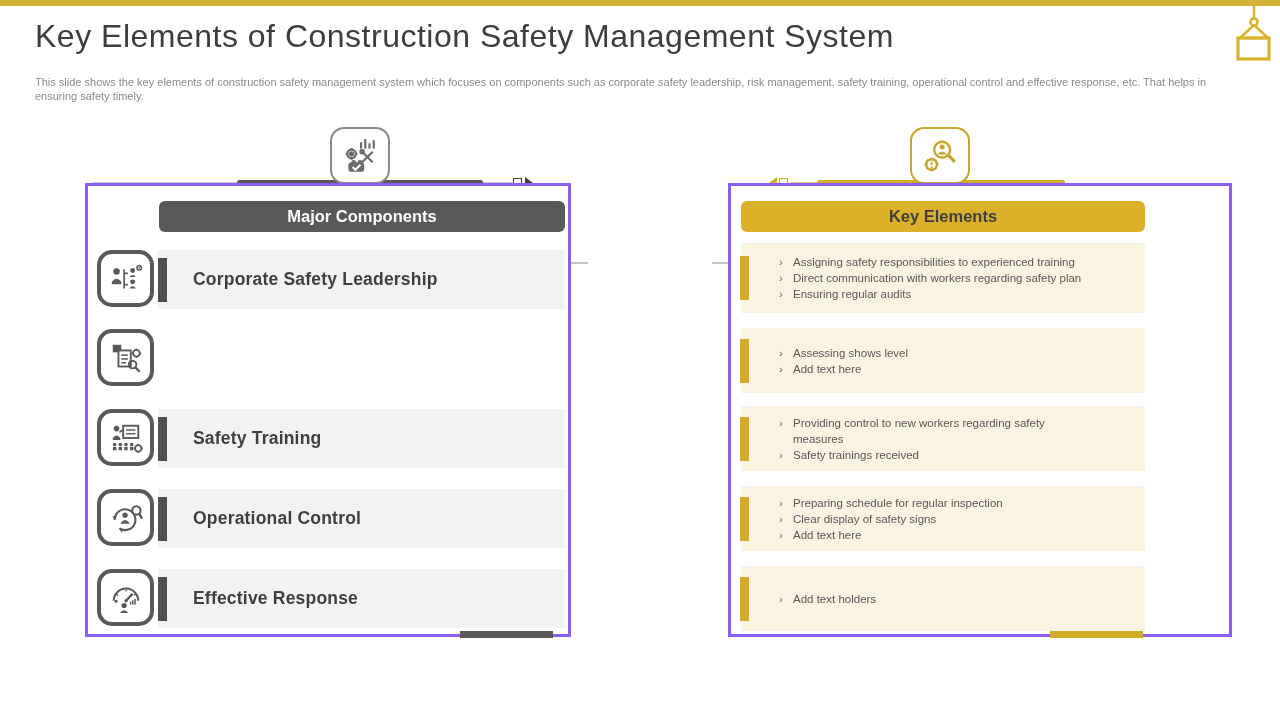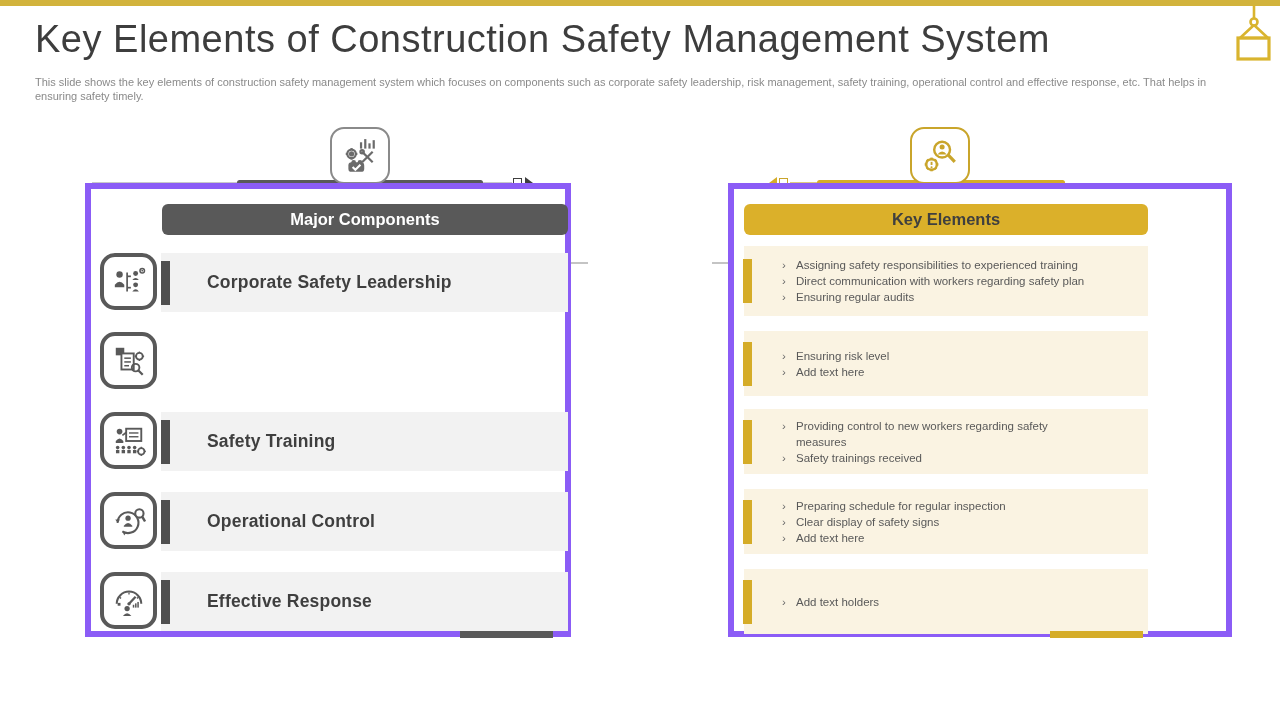--- a/index.html
+++ b/index.html
@@ -5,21 +5,21 @@
   * { margin:0; padding:0; box-sizing:border-box; }
   html,body { width:1280px; height:720px; overflow:hidden; background:#ffffff;
               font-family:"Liberation Sans", sans-serif; }
   .slide { position:relative; width:1280px; height:720px; background:#ffffff; }
 
   .top-border { position:absolute; left:0; top:0; width:1280px; height:6px; background:#D2B33C; }
 
   .crane { position:absolute; right:4px; top:5px; }
 
   .title { position:absolute; left:35px; top:18px; width:1120px;
-           font-size:38px; font-weight:400; color:#3d3d3d; letter-spacing:0.5px; }
+           font-size:32px; font-weight:400; color:#3d3d3d; letter-spacing:0.5px; }
   .subtitle { position:absolute; left:35px; top:76px; width:1192px;
               font-size:11px; line-height:13.5px; color:#8a8a8a; }
 
   
   .hline { position:absolute; }
   .l-thin1 { left:92px;  top:182px; width:145px; height:1.5px; background:#c9c9c9; }
   .l-thick { left:237px; top:180px; width:246px; height:5px;  background:#595959; border-radius:3px; }
   .l-thin2 { left:483px; top:182px; width:29px;  height:1.5px; background:#c9c9c9; }
   .l-square{ left:513px; top:178px; width:9px; height:9px; border:1.5px solid #3f3f3f; background:#fff; position:absolute; }
   .l-arrow { position:absolute; left:525px; top:177px; width:0; height:0;
@@ -32,34 +32,34 @@
 
   .badge { position:absolute; top:127px; width:60px; height:57px; background:#fff;
            border-radius:14px; display:flex; align-items:center; justify-content:center; }
   .badge.left  { left:330px; border:2px solid #8a8a8a; }
   .badge.right { left:910px; border:2px solid #C9A52B; }
 
   .tick { position:absolute; height:1.5px; background:#c4c4c4; width:32px; top:262px; }
   .tick.lt { left:556px; } .tick.rt { left:712px; }
 
   
-  .panel { position:absolute; top:183px; height:454px; background:#ffffff; border:6px solid #8b5cf6; }
+  .panel { position:absolute; top:183px; height:454px; background:#ffffff; border:3px solid #8b5cf6; }
   .panel.left  { left:85px;  width:486px; }
   .panel.right { left:728px; width:504px; }
 
   .hdr { position:absolute; height:31px; border-radius:6px; text-align:center;
          font-size:16.5px; font-weight:bold; line-height:31px; }
   .hdr.gray   { left:71px; top:15px; width:406px; background:#595959; color:#ffffff; }
   .hdr.yellow { left:10px; top:15px; width:404px; background:#DBB02A; color:#3f3f3f; }
 
   .row { position:absolute; left:70px; width:407px; height:59px; background:#f2f2f2;
          display:flex; align-items:center; }
   .row::before { content:""; position:absolute; left:0; top:50%; transform:translateY(-50%);
                  width:9px; height:44px; background:#4f4f4f; }
-  .row .lbl { padding-left:46px; font-size:17.5px; font-weight:bold; color:#3f3f3f; letter-spacing:0.2px; }
+  .row .lbl { padding-left:35px; font-size:17.5px; font-weight:bold; color:#3f3f3f; letter-spacing:0.2px; }
 
   .iconbox { position:absolute; left:9px; width:57px; height:57px; background:#fff;
              border:4px solid #595959; border-radius:15px;
              display:flex; align-items:center; justify-content:center; }
 
   .kbox { position:absolute; left:10px; width:404px; background:#FAF3E2;
           display:flex; flex-direction:column; justify-content:center; padding:6px 8px 6px 0; }
   .kbox::before { content:""; position:absolute; left:-1px; top:50%; transform:translateY(-50%);
                   width:9px; height:44px; background:#D5AC28; }
   .kbox ul { list-style:none; padding-left:38px; }
@@ -295,21 +295,21 @@
             <span class="bm">›</span>
             <span class="bt">Ensuring regular  audits</span>
           </li>
       </ul>
     </div>
 
     <div class="kbox" style="top:142px; height:65px">
       <ul>
         <li>
             <span class="bm">›</span>
-            <span class="bt">Ensuring risk level</span>
+            <span class="bt">Assessing shows level</span>
           </li>
         <li>
             <span class="bm">›</span>
             <span class="bt">Add text here</span>
           </li>
       </ul>
     </div>
 
     <div class="kbox" style="top:220px; height:65px">
       <ul>

